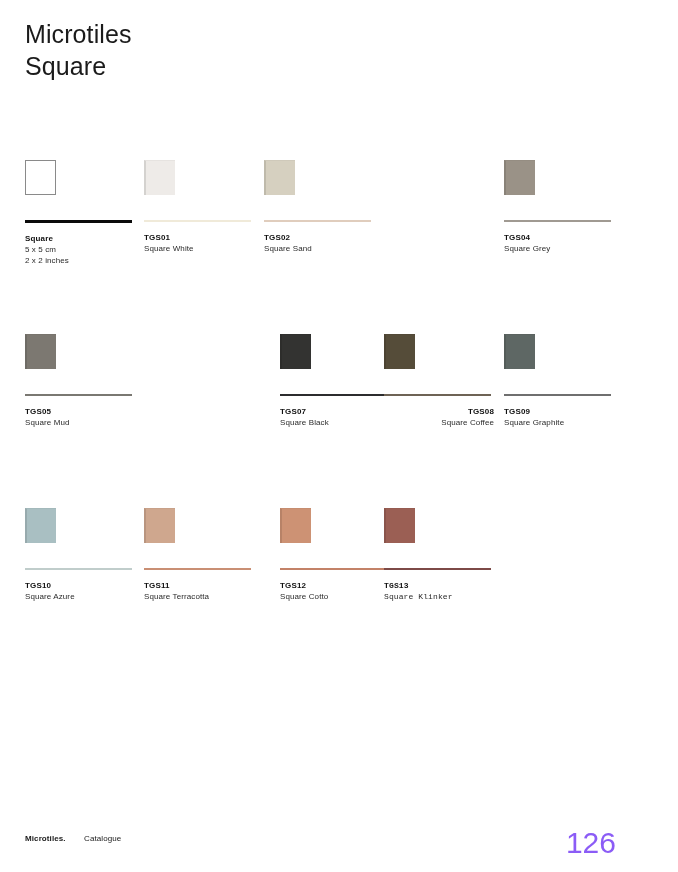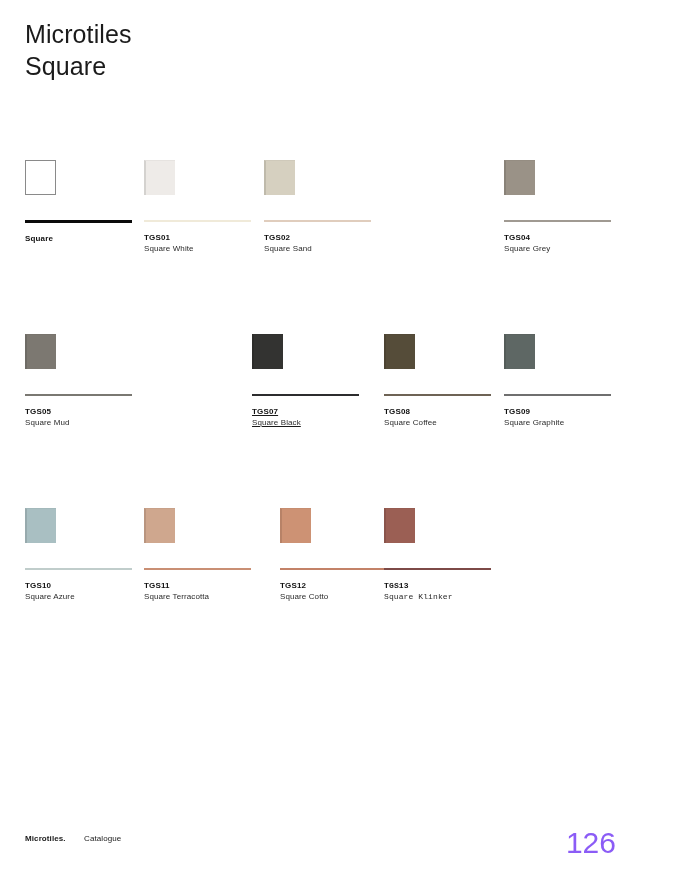--- a/index.html
+++ b/index.html
@@ -126,20 +126,22 @@
 
 <div class="grid">
   <div class="swatch-row" id="row-0">
       <div class="swatch-cell" style="left: 25px;">
         <div class="chip-wrap">
           <div class="chip outline"></div>
         </div>
         <div class="rule thick" style="background: rgb(11, 11, 11);"></div>
         <div class="labels">
           <div class="code">Square</div>
+          <div class="desc">5 x 5 cm
+2 x 2 inches</div>
         </div>
       </div>
       <div class="swatch-cell" style="left: 144px;">
         <div class="chip-wrap">
           <div class="chip filled" style="background: rgb(238, 235, 232);"></div>
         </div>
         <div class="rule" style="background: rgb(240, 234, 217);"></div>
         <div class="labels">
           <div class="code">TGS01</div>
           <div class="desc">Square White</div>
@@ -170,31 +172,31 @@
       <div class="swatch-cell" style="left: 25px;">
         <div class="chip-wrap">
           <div class="chip filled" style="background: rgb(124, 120, 113);"></div>
         </div>
         <div class="rule" style="background: rgb(122, 120, 114);"></div>
         <div class="labels">
           <div class="code">TGS05</div>
           <div class="desc">Square Mud</div>
         </div>
       </div>
-      <div class="swatch-cell" style="left: 252px; text-decoration: underline;">
+      <div class="swatch-cell" style="left: 280px;">
         <div class="chip-wrap">
           <div class="chip filled" style="background: rgb(51, 51, 49);"></div>
         </div>
         <div class="rule" style="background: rgb(44, 44, 46);"></div>
         <div class="labels">
           <div class="code">TGS07</div>
           <div class="desc">Square Black</div>
         </div>
       </div>
-      <div class="swatch-cell" style="left: 384px;">
+      <div class="swatch-cell" style="left: 384px; text-align: right;">
         <div class="chip-wrap">
           <div class="chip filled" style="background: rgb(85, 76, 57);"></div>
         </div>
         <div class="rule" style="background: rgb(110, 99, 85);"></div>
         <div class="labels">
           <div class="code">TGS08</div>
           <div class="desc">Square Coffee</div>
         </div>
       </div>
       <div class="swatch-cell" style="left: 504px;">

